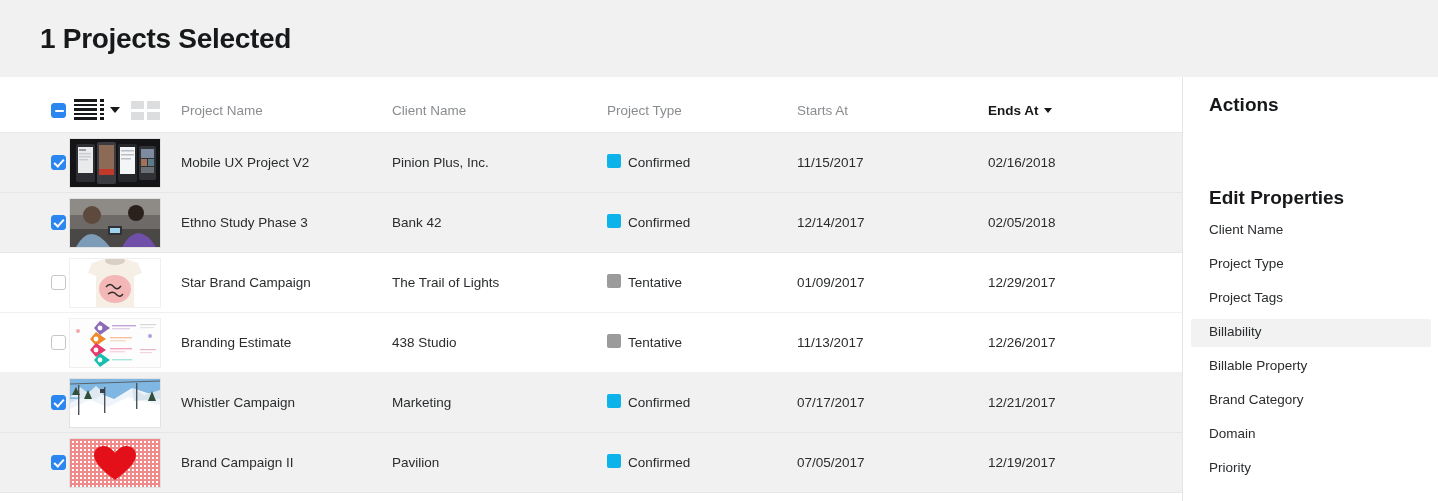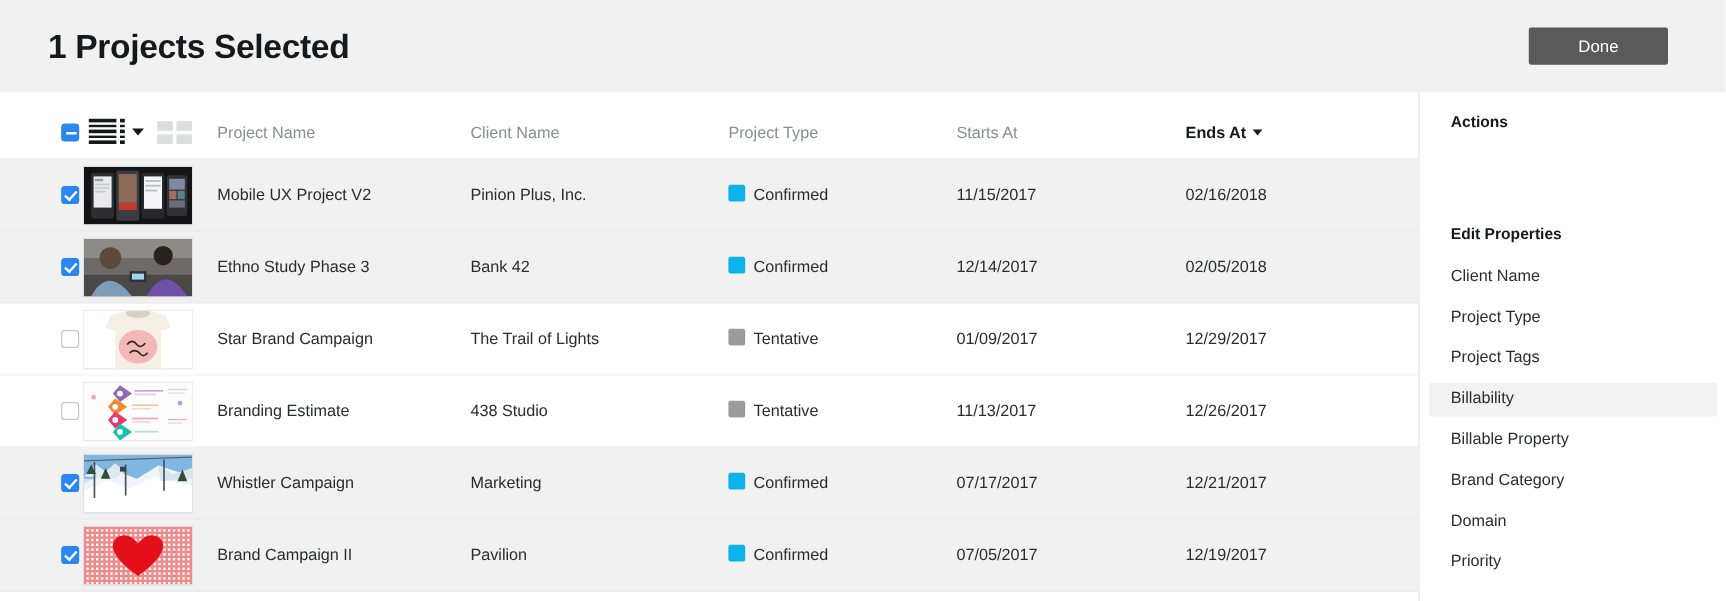--- a/index.html
+++ b/index.html
@@ -113,21 +113,21 @@
   .c-type  { left:628px; }
   .c-start { left:797px; }
   .c-end   { left:988px; }
   .swatch {
     position:absolute; left:607px; top:21px;
     width:14px;height:14px;border-radius:2px;
   }
 
   
   .side-h {
-    position:absolute; left:26px; font-size:13px; font-weight:700; color:#16181a;
+    position:absolute; left:26px; font-size:19px; font-weight:700; color:#16181a;
   }
   .side-h.actions { top:17px; }
   .side-h.props   { top:110px; }
   .archive-item {
     position:absolute; left:16px; top:55px; width:224px; height:26px;
     cursor:pointer; border-radius:2px;
   }
   .archive-icon { position:absolute; left:9px; top:4px; width:15px; height:15px; }
   .archive-label { position:absolute; left:32px; top:3px; font-size:13.5px; color:#2a2c2e; }
   .prop-item {
@@ -137,21 +137,20 @@
   .prop-item.active { background:#f2f2f2; }
   .prop-item span { position:absolute; left:18px; top:5px; font-size:13.5px; color:#2a2c2e; white-space:nowrap; }
 </style>
 </head>
 <body>
 
 <div class="app">
 
   <div class="topbar">
     <div class="topbar-title">1 Projects Selected</div>
-    <button class="done-button">Done</button>
   </div>
 
   <div class="main">
 
     <div class="table-pane">
 
       <div class="thead">
         <div class="th" style="left:181px;">Project Name</div>
         <div class="th" style="left:392px;">Client Name</div>
         <div class="th" style="left:607px;">Project Type</div>

